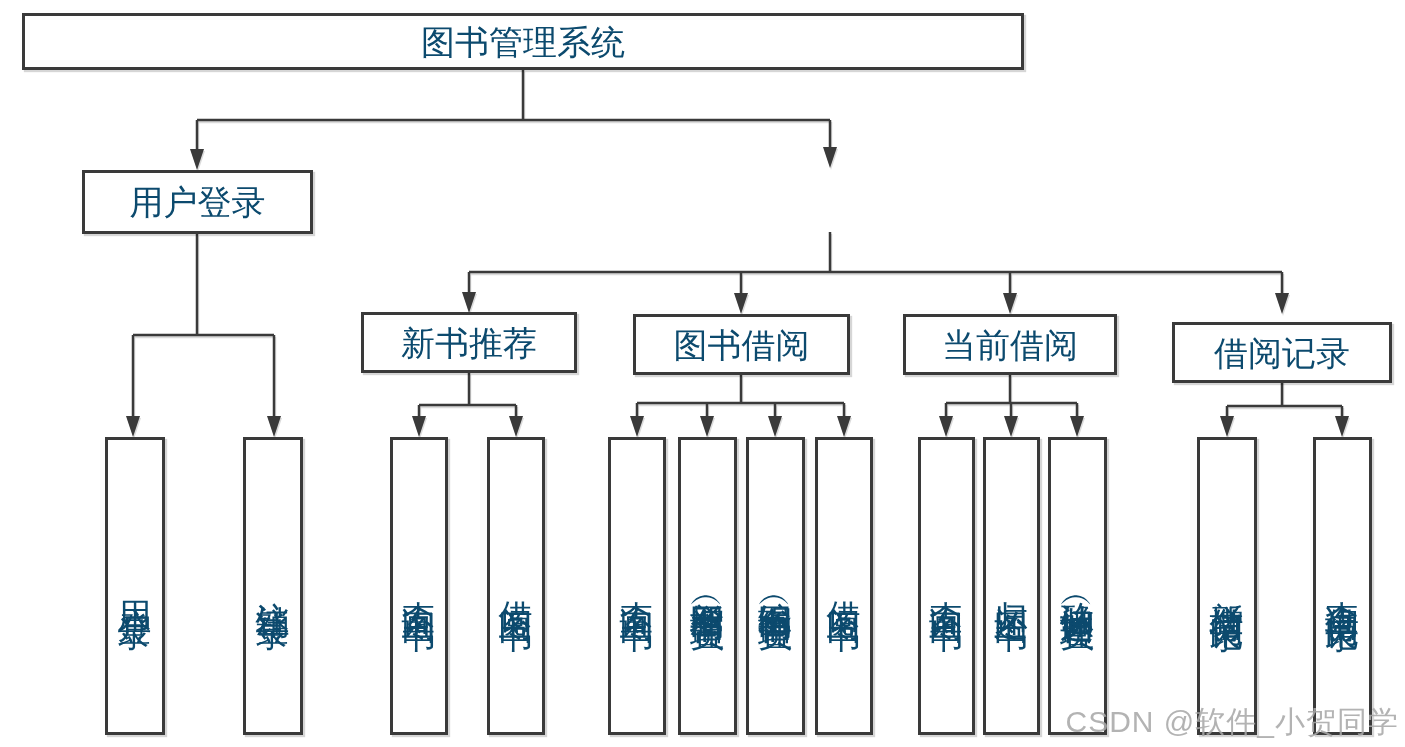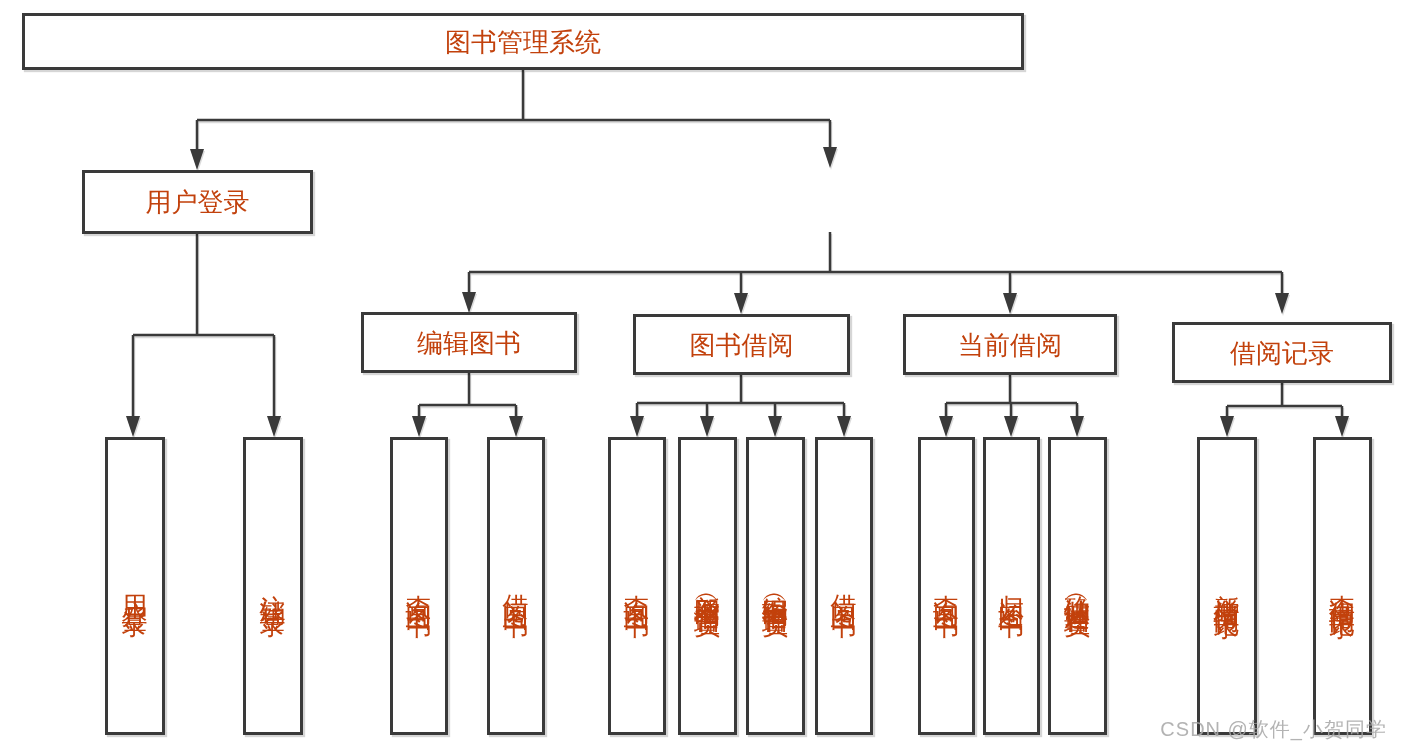--- a/index.html
+++ b/index.html
@@ -21,44 +21,44 @@
     top: 0;
     width: 1405px;
     height: 747px;
     filter: drop-shadow(1.5px 2px 0.5px rgba(0,0,0,0.14));
   }
   .node {
     position: absolute;
     box-sizing: border-box;
     border: 3px solid #3a3a3a;
     background: #ffffff;
-    color: #c2410c;
+    color: #0c4a6e;
     display: flex;
     align-items: center;
     justify-content: center;
-    font-size: 26px;
+    font-size: 34px;
     line-height: 1;
     box-shadow: 2px 2px 1px rgba(0,0,0,0.16);
     white-space: nowrap;
   }
   
   .v {
     writing-mode: vertical-rl;
     text-orientation: mixed;
     top: 437px;
     height: 298px;
   }
   .sp6 { letter-spacing: 6px; }   
   .sp4 { letter-spacing: 4px; }   
   .sp3 { letter-spacing: 2.5px; } 
   #watermark {
     position: absolute;
-    right: 18px;
+    right: 6px;
     bottom: 4px;
-    font-size: 20px;
+    font-size: 30px;
     letter-spacing: 1px;
     color: rgba(168,168,168,0.88);
     z-index: 5;
   }
 </style>
 </head>
 <body>
 
 <div id="canvas">
 
@@ -91,21 +91,21 @@
       <polygon points="1077,437 1070,416 1084,416"></polygon>
       <polygon points="1227,437 1220,416 1234,416"></polygon>
       <polygon points="1342,437 1335,416 1349,416"></polygon>
     </g>
   </svg>
 
   <div class="node" style="left:22px; top:13px; width:1002px; height:57px;">图书管理系统</div>
 
   <div class="node" style="left:82px; top:170px; width:231px; height:64px;">用户登录</div>
 
-  <div class="node" style="left:361px; top:312px; width:216px; height:61px;">编辑图书</div>
+  <div class="node" style="left:361px; top:312px; width:216px; height:61px;">新书推荐</div>
   <div class="node" style="left:633px; top:314px; width:217px; height:61px;">图书借阅</div>
   <div class="node" style="left:903px; top:314px; width:214px; height:61px;">当前借阅</div>
   <div class="node" style="left:1172px; top:322px; width:220px; height:61px;">借阅记录</div>
 
   <div class="node v sp6" style="left:105px; width:60px;">用户登录</div>
   <div class="node v sp6" style="left:243px; width:60px;">注销登录</div>
 
   <div class="node v sp6" style="left:390px; width:58px;">查询图书</div>
   <div class="node v sp6" style="left:487px; width:58px;">借阅图书</div>
 

